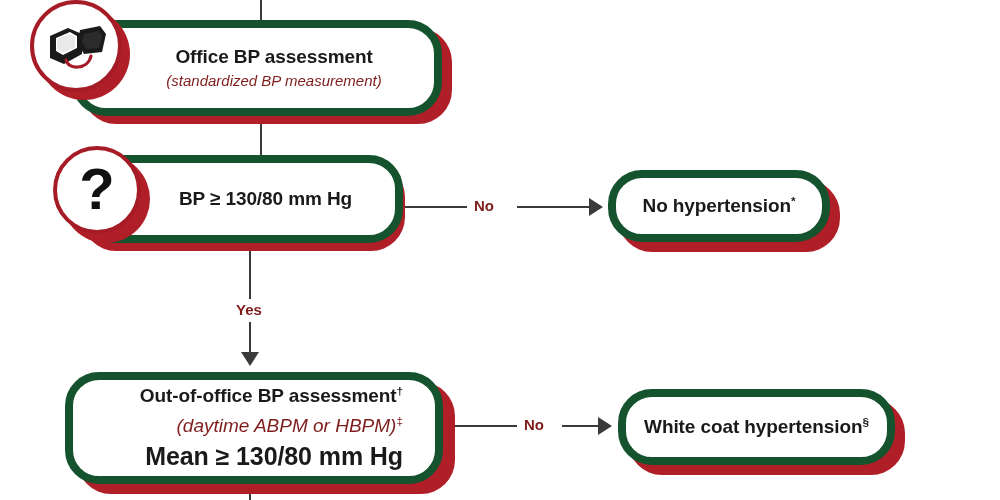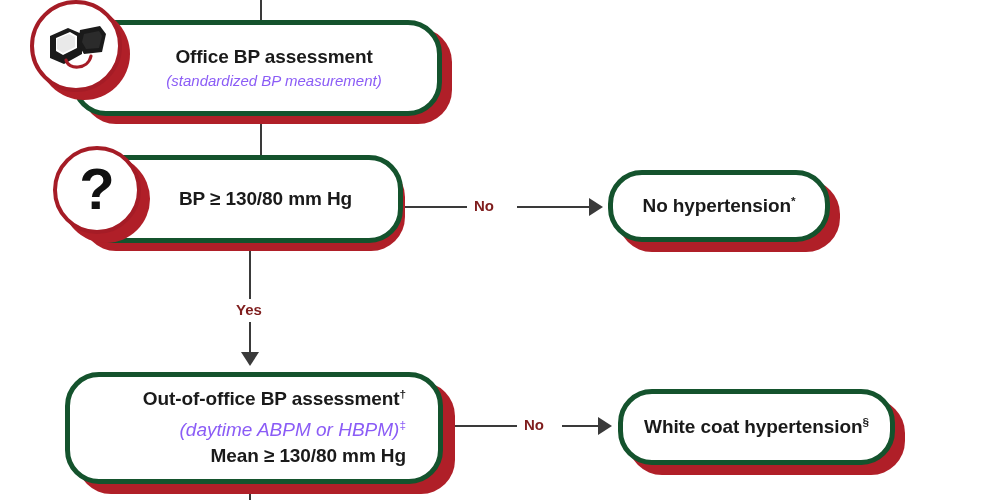--- a/index.html
+++ b/index.html
@@ -16,21 +16,21 @@
     height: 500px;
     background: #ffffff;
     overflow: hidden;
   }
 
   
   .node {
     position: absolute;
     box-sizing: border-box;
     background: #ffffff;
-    border: 5px solid #14532d;
+    border: 8px solid #14532d;
     border-radius: 34px;
     display: flex;
     flex-direction: column;
     align-items: center;
     justify-content: center;
     text-align: center;
     z-index: 3;
   }
   .node-shadow {
     position: absolute;
@@ -41,21 +41,21 @@
   }
 
   .node-title {
     font-weight: bold;
     color: #1a1a1a;
     line-height: 1.18;
     letter-spacing: -0.1px;
   }
   .node-sub {
     font-style: italic;
-    color: #8b5cf6;
+    color: #7f1d1d;
     line-height: 1.2;
   }
   .sup {
     font-size: 0.62em;
     vertical-align: super;
     font-weight: bold;
     line-height: 0;
   }
   .sup-reg {
     font-size: 0.62em;
@@ -190,21 +190,21 @@
   <div class="arrow-down" style="left:241px; top:352px;"></div>
 
   <div class="node-shadow" style="left:77px; top:382px; width:378px; height:112px;"></div>
   <div class="node" style="left:65px; top:372px; width:378px; height:112px; padding:0 32px;align-items:flex-end;">
     <div class="node-title" style="font-size:19px;">
       <span>Out-of-office BP assessment</span><span class="sup">†</span>
     </div>
     <div class="node-sub" style="font-size:19px; margin-top:8px;">
       <span>(daytime ABPM or HBPM)</span><span class="sup-reg">‡</span>
     </div>
-    <div class="node-title" style="font-size:19px; margin-top:4px;">Mean ≥ 130/80 mm Hg</div>
+    <div class="node-title" style="font-size:25px; margin-top:4px;">Mean ≥ 130/80 mm Hg</div>
   </div>
 
   <div class="hline" style="left:455px; top:425px; width:62px;"></div>
   <div class="edge-label" style="left:520px; top:416px;">No</div>
   <div class="hline" style="left:562px; top:425px; width:36px;"></div>
   <div class="arrow-right" style="left:598px; top:417px;"></div>
 
   <div class="node-shadow" style="left:628px; top:399px; width:277px; height:76px;"></div>
   <div class="node" style="left:618px; top:389px; width:277px; height:76px;">
     <div class="node-title" style="font-size:19px;">

